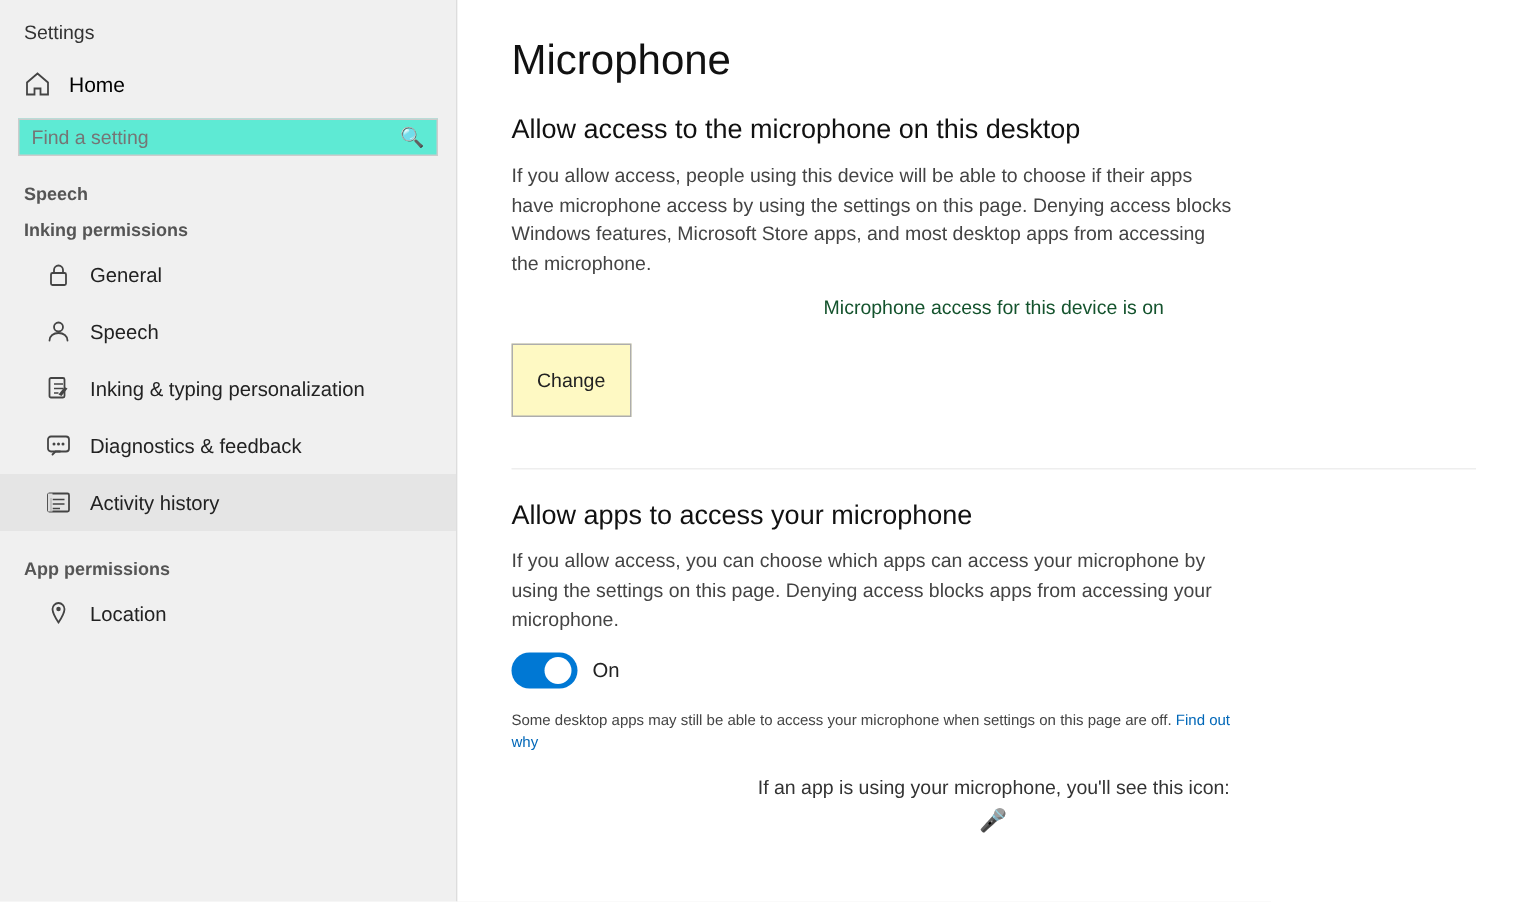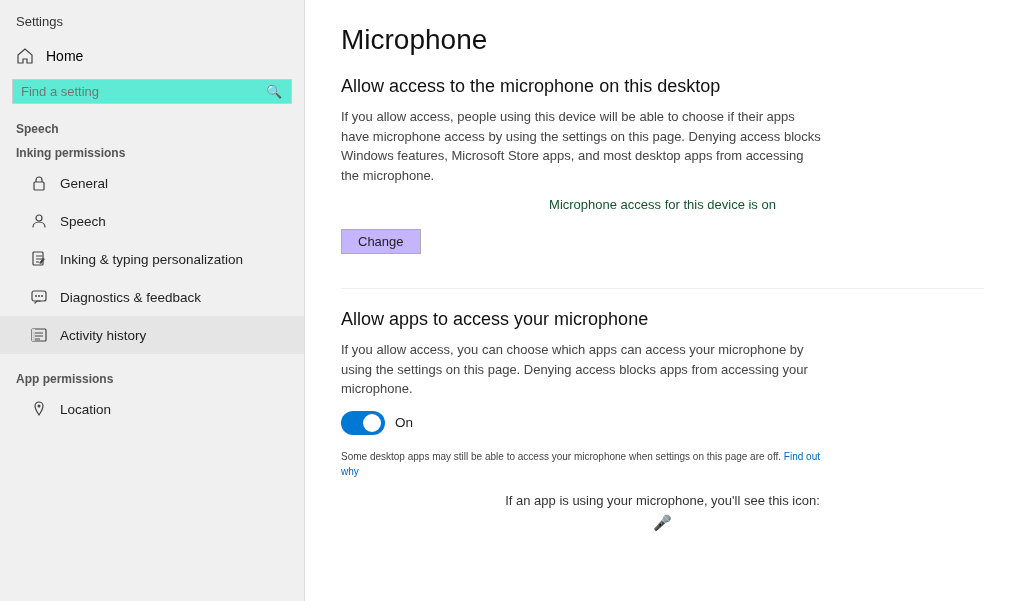--- a/index.html
+++ b/index.html
@@ -124,23 +124,23 @@
     }
 
     .status-text {
       font-size: 13px;
       color: #14532d;
       margin-bottom: 17px;
       text-align: center;
     }
 
     .change-btn {
-      padding: 4px 16px;
-      font-size: 13px;
-      background: #c4b5fd;
+      padding: 16px 16px;
+      font-size: 13px;
+      background: #fef9c3;
       border: 1px solid #adadad;
       cursor: pointer;
       color: #222;
       margin-bottom: 24px;
     }
 
     .divider {
       height: 1px;
       background: #eee;
       margin: 10px 0 20px 0;

